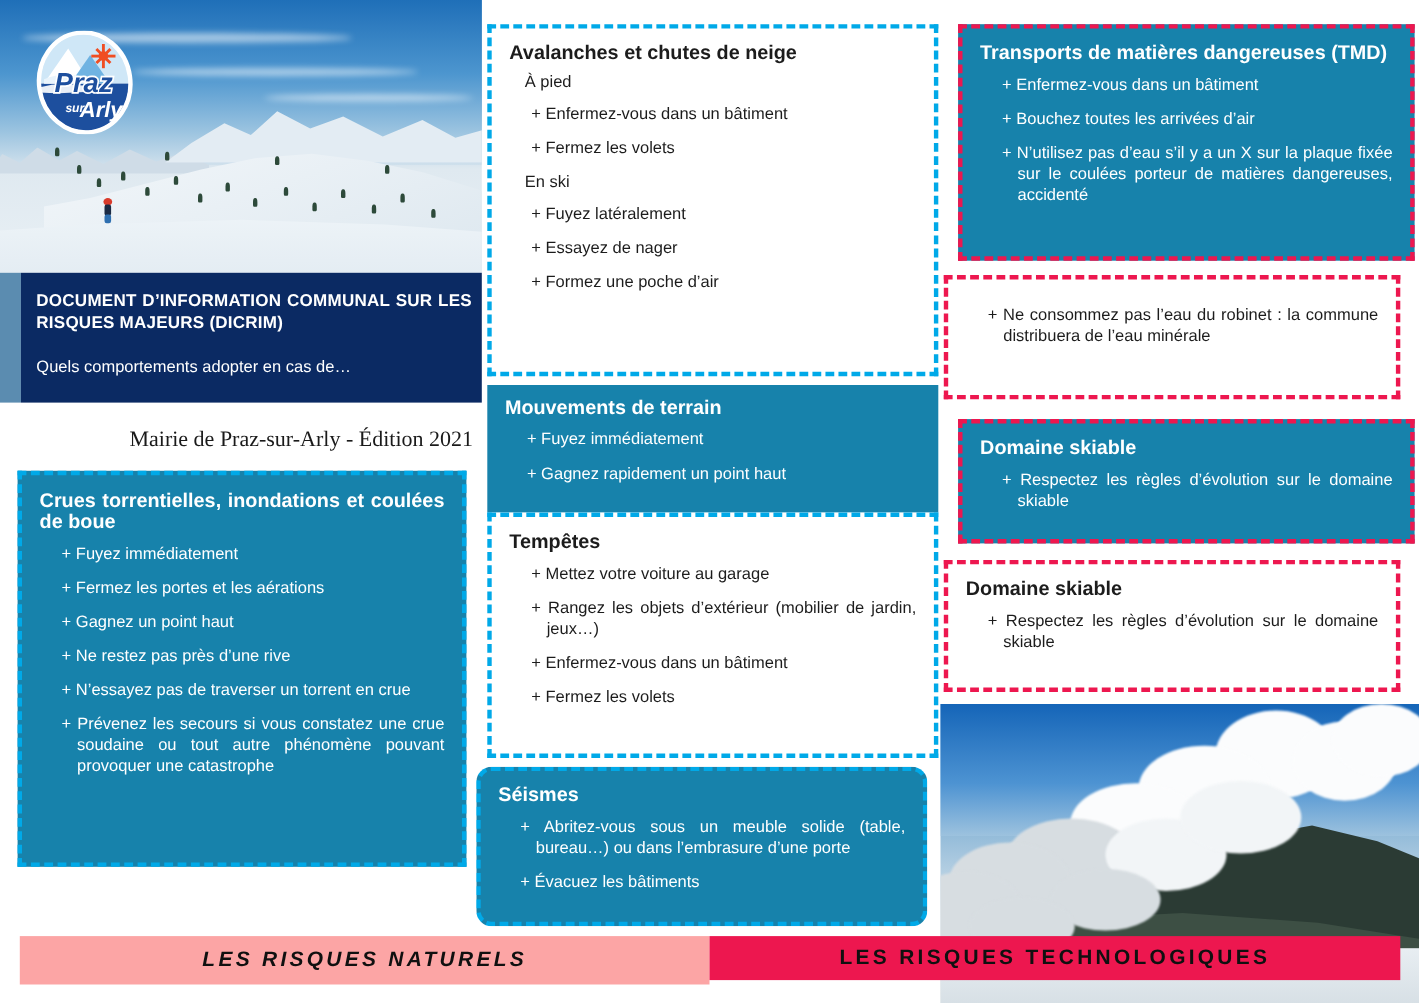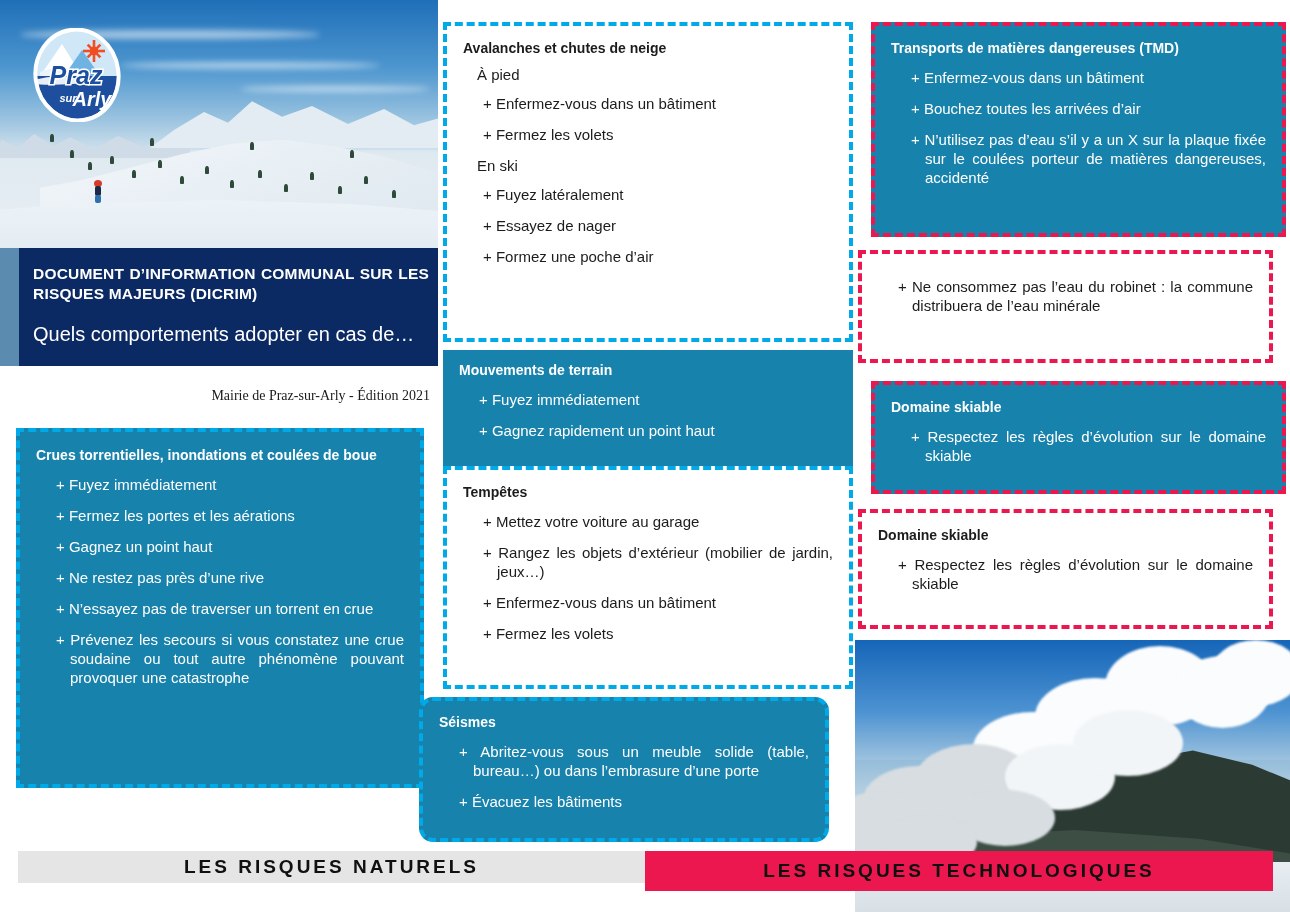--- a/index.html
+++ b/index.html
@@ -31,49 +31,49 @@
   #hero .skier .helm{position:absolute;left:0;top:0;width:8px;height:7px;background:#d93b2b;border-radius:50%;}
   #hero .skier .body{position:absolute;left:1px;top:6px;width:6px;height:10px;background:#1b2a44;border-radius:2px;}
   #hero .skier .leg{position:absolute;left:1px;top:15px;width:6px;height:8px;background:#2e6fb0;border-radius:2px;}
 
   
   #logo{left:30px;top:28px;width:94px;height:94px;}
   
   #navy{left:19px;top:248px;width:419px;height:118px;background:#0b2a63;}
   #navy .t1{position:absolute;left:14px;top:16px;width:396px;color:#fff;font-size:15.5px;
       font-weight:bold;line-height:20px;letter-spacing:.2px;text-align:justify;}
-  #navy .t2{position:absolute;left:14px;top:76px;width:396px;color:#fff;font-size:20px;line-height:20px;}
+  #navy .t2{position:absolute;left:14px;top:76px;width:396px;color:#fff;font-size:15px;line-height:20px;}
   #navyleft{left:0;top:248px;width:19px;height:118px;background:#5b8cb0;}
 
   #edition{left:0;top:388px;width:430px;text-align:right;color:#1a1a1a;
-      font-family:"Liberation Serif", serif;font-size:14px;}
+      font-family:"Liberation Serif", serif;font-size:20px;}
 
   
   .card{box-sizing:border-box;}
-  .card .h{font-weight:bold;font-size:14px;line-height:19px;text-align:justify;}
+  .card .h{font-weight:bold;font-size:18px;line-height:19px;text-align:justify;}
   .card .sub{font-size:15px;line-height:19px;margin-top:7px;}
   .card ul{list-style:none;margin:0;padding:0;}
   .card li{font-size:15px;line-height:19px;margin-top:12px;text-align:justify;
            padding-left:34px;text-indent:-14px;}
   .card li:first-child{margin-top:10px;}
 
   .dash-blue{border:4px dashed #00a9e8;background:#ffffff;}
   .dash-pink{border:4px dashed #ed174f;background:#ffffff;}
   .fill-blue{background:#1782ab;}
   .fill-blue.dash-blue{border:4px dashed #00a9e8;}
   .fill-blue.dash-pink{border:4px dashed #ed174f;margin-left:13px;}
   .dark-txt{color:#1c1c1c;}
   .light-txt{color:#ffffff;}
 
   
   #c-crues{left:16px;top:428px;width:408px;height:360px;}
   #c-aval {left:443px;top:22px;width:410px;height:320px;}
   #c-mouv {left:443px;top:350px;width:410px;height:116px;}
   #c-temp {left:443px;top:466px;width:410px;height:223px;}
-  #c-seis {left:419px;top:697px;width:410px;height:145px;border-radius:14px;}
+  #c-seis {left:433px;top:697px;width:410px;height:145px;border-radius:14px;}
   #c-tmd  {left:858px;top:22px;width:415px;height:215px;}
   #c-poll {left:858px;top:250px;width:415px;height:113px;}
   #c-ski1 {left:858px;top:381px;width:415px;height:113px;}
   #c-ski2 {left:858px;top:509px;width:415px;height:120px;}
 
   
   #aval-photo{left:855px;top:640px;width:435px;height:272px;overflow:hidden;
       background:linear-gradient(#1b6fc4 0%,#3f8ed2 22%,#8fb9d8 42%,#d8e4ec 70%,#eef3f7 100%);}
   #aval-photo .sky2{position:absolute;left:0;top:0;width:100%;height:120px;
       background:linear-gradient(#1565b8,#4d93d2 60%,#9dc2de);}
@@ -81,21 +81,21 @@
       background:#2b3b34;clip-path:polygon(0 62%,14% 40%,30% 26%,48% 14%,66% 8%,84% 16%,100% 28%,100% 100%,0 100%);}
   #aval-photo .forest2{position:absolute;left:0;top:168px;width:440px;height:110px;
       background:#3d4f44;clip-path:polygon(0 40%,22% 26%,50% 20%,78% 28%,100% 42%,100% 100%,0 100%);}
   #aval-photo .snowbase{position:absolute;left:0;top:222px;width:440px;height:60px;
       background:linear-gradient(#e8eef2,#d4dde3);}
   #aval-photo .puff{position:absolute;border-radius:50%;background:#f2f5f7;filter:blur(1px);}
   #aval-photo .puff.g{background:#d7dde1;}
   #aval-photo .puff.w{background:#fbfcfd;}
 
   
-  #band-nat{left:18px;top:851px;width:627px;height:32px;background:#e5e5e5;}
+  #band-nat{left:18px;top:851px;width:627px;height:44px;background:#fca5a5;font-style:italic;}
   #band-tec{left:645px;top:851px;width:628px;height:40px;background:#ed174f;}
   .band-txt{position:absolute;left:0;top:0;width:100%;height:100%;
       display:flex;align-items:center;justify-content:center;
       color:#101010;font-weight:bold;font-size:19px;letter-spacing:3px;}
 </style>
 </head>
 <body>
 
 <div class="abs" id="hero">
   <div class="sky"></div>

